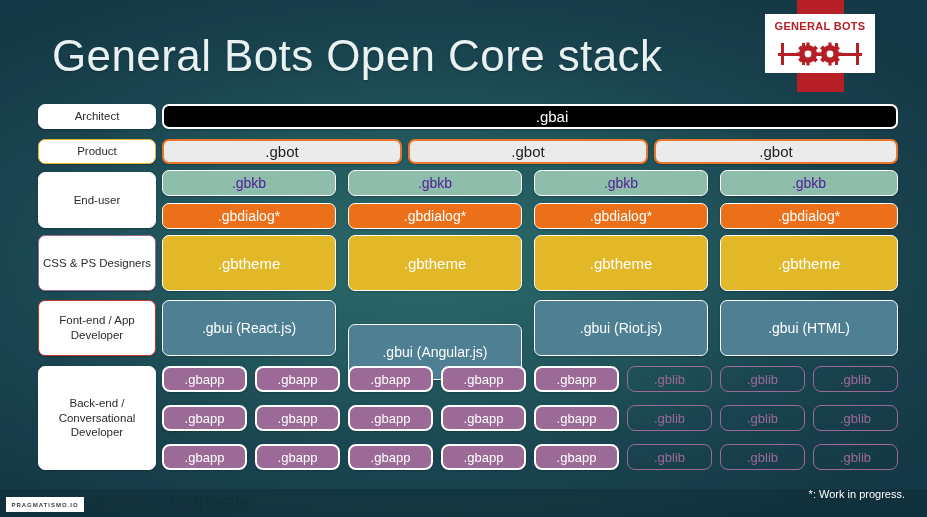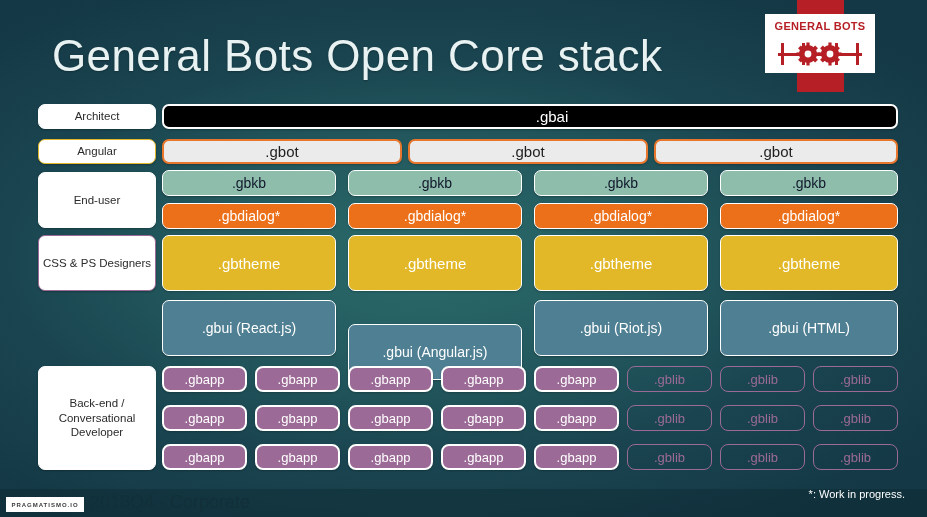--- a/index.html
+++ b/index.html
@@ -107,21 +107,21 @@
   }
   .cell.gbot {
     background: #ebebeb;
     border: 2px solid #e8762c;
     color: #1e1e1e;
     font-size: 15px;
   }
   .cell.gbkb {
     background: #8fbdac;
     border: 1.5px solid #ffffff;
-    color: #0f172a;
+    color: #4c1d95;
     font-size: 14px;
   }
   .cell.gbdialog {
     background: #ec7019;
     border: 1.5px solid #ffffff;
     color: #ffffff;
     font-size: 14px;
   }
   .cell.gbtheme {
     background: #e2b828;
@@ -245,27 +245,30 @@
       </g>
     </svg>
   </div>
 
   <div class="slide-title">General Bots Open Core stack</div>
 
   <div class="role" style="top:104px; height:25px; border:1.5px solid #ffffff;">
     <span>Architect</span>
   </div>
   <div class="role" style="top:139px; height:25px; border:1.5px solid #e2b828;">
-    <span>Angular</span>
+    <span>Product</span>
   </div>
   <div class="role" style="top:172px; height:56px; border:1.5px solid #ffffff;">
     <span>End-user</span>
   </div>
   <div class="role" style="top:235px; height:56px; border:1.5px solid #9c6a96;">
     <span>CSS &amp; PS Designers</span>
+  </div>
+  <div class="role" style="top:300px; height:56px; border:1.5px solid #c0392b;">
+    <span>Font-end / App Developer</span>
   </div>
   <div class="role" style="top:366px; height:104px; border:1.5px solid #ffffff;">
     <span>Back-end / Conversational Developer</span>
   </div>
 
   <div class="cell gbai" style="left:162px; top:104px; width:736px; height:25px;">
     <span>.gbai</span>
   </div>
 
   <div class="cell gbot" style="left:162px; top:139px; width:240px; height:25px;">

